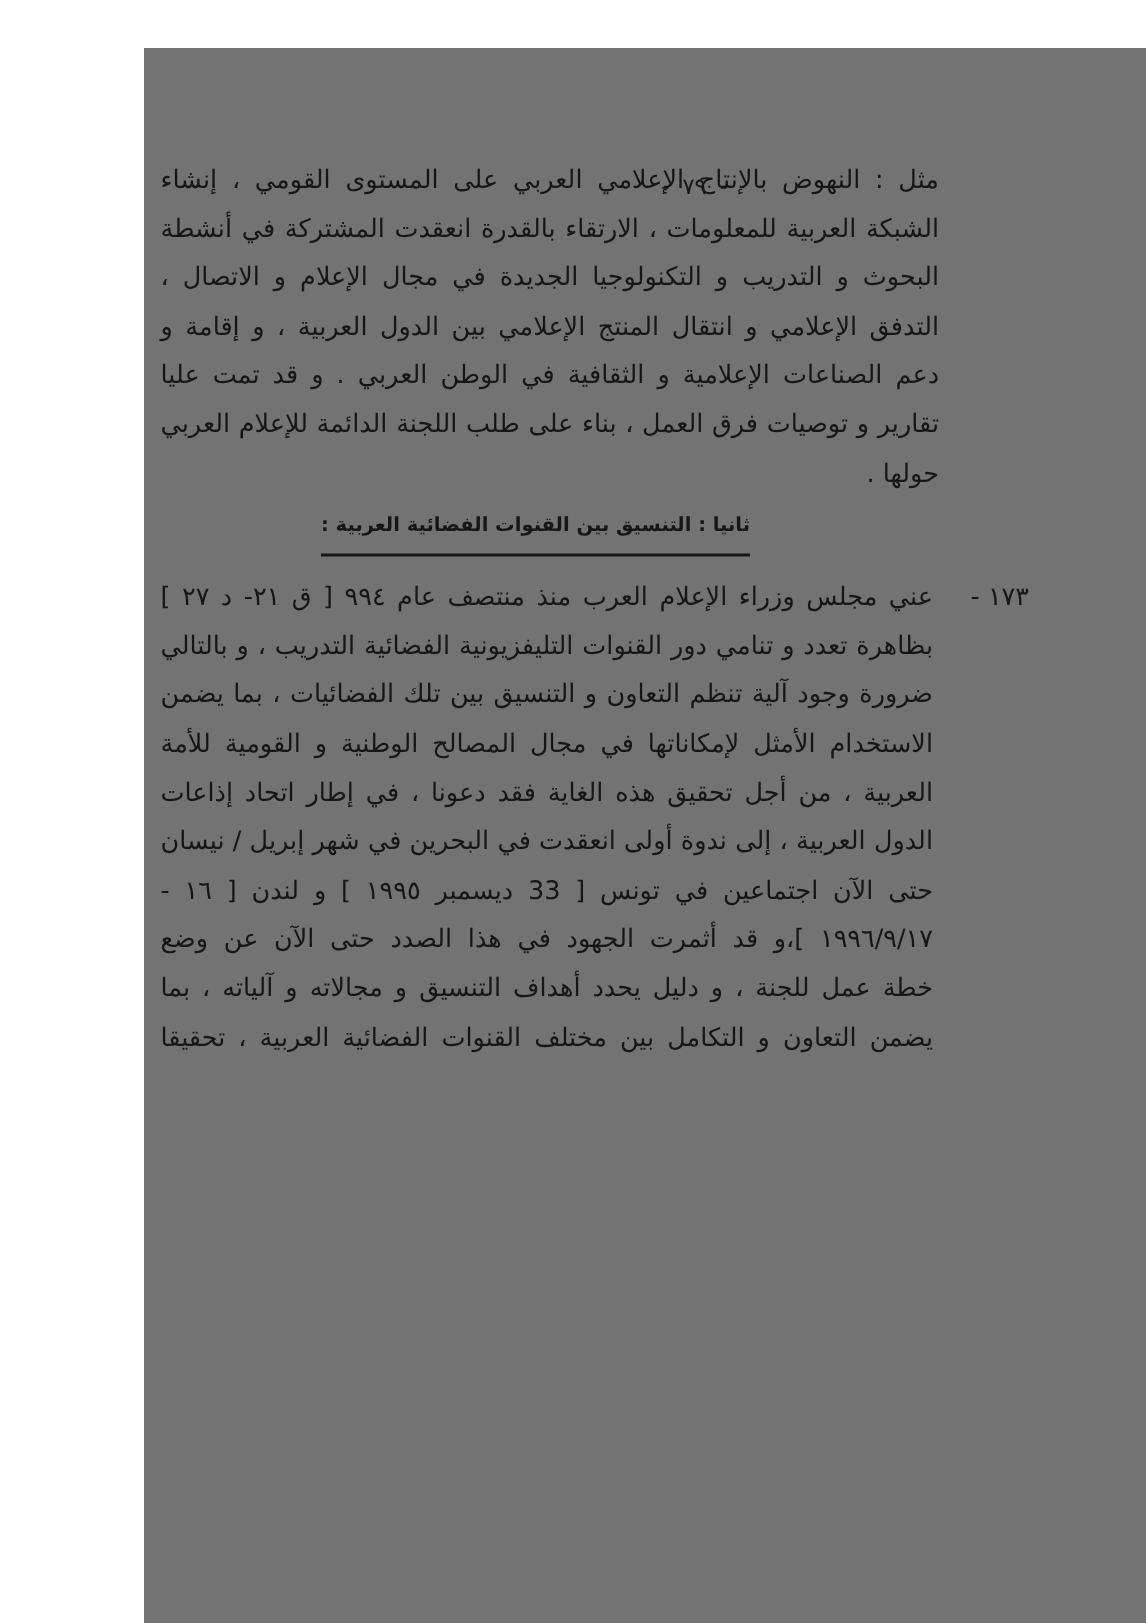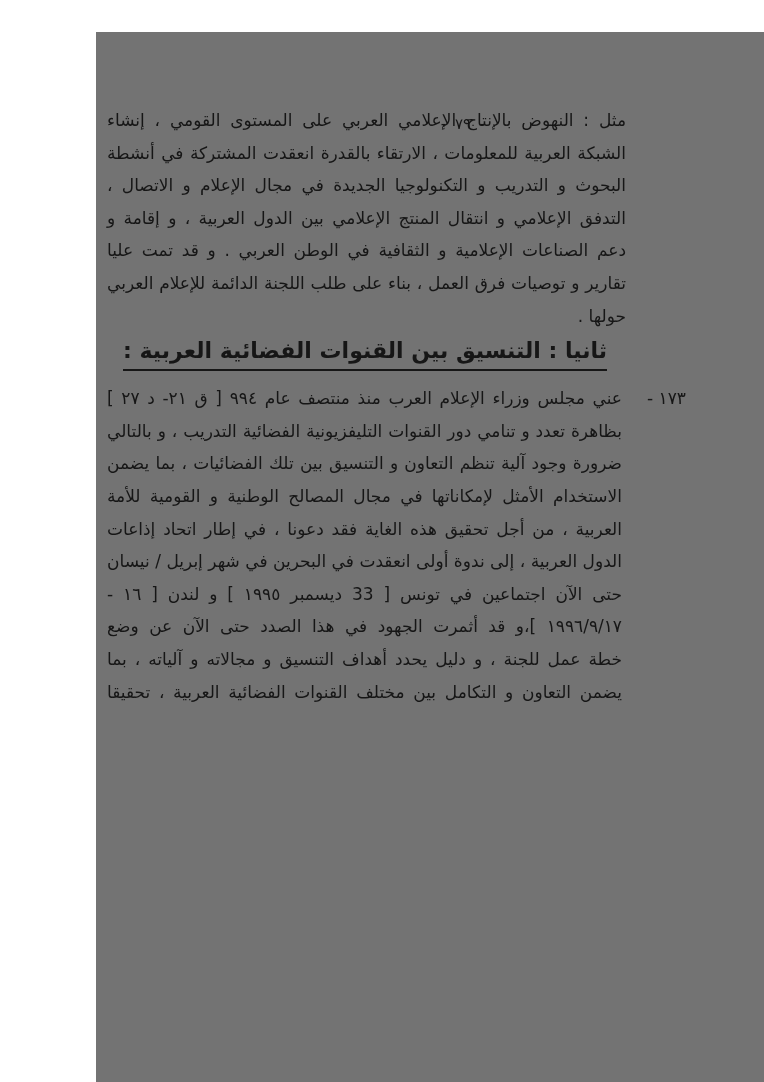--- a/index.html
+++ b/index.html
@@ -51,23 +51,24 @@
     text-align-last: justify;
     white-space: normal;
   }
   .line.last-line {
     text-align: left;
     text-align-last: right;
   }
   .section-heading {
     margin: 6px 0 0 0;
     padding-right: 79px;
-    font-size: 22px;
+    font-size: 13px;
     font-weight: bold;
     line-height: 26px;
+    text-align: center;
   }
   .section-heading .underlined {
     display: inline-block;
     padding-bottom: 5px;
     border-bottom: 2px solid #161616;
   }
   .numbered-item {
     position: relative;
     margin-top: 11px;
     padding-right: 64px;

